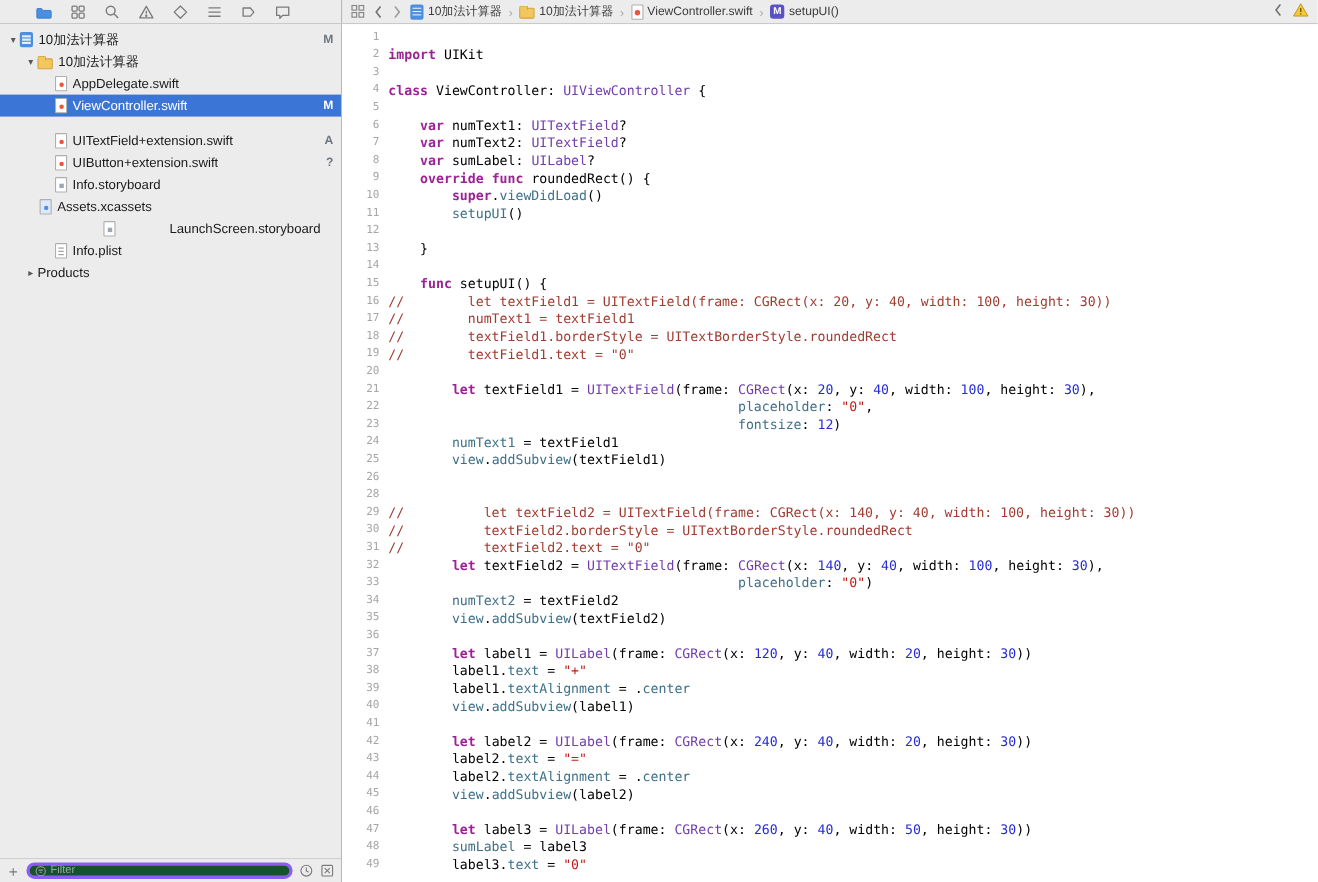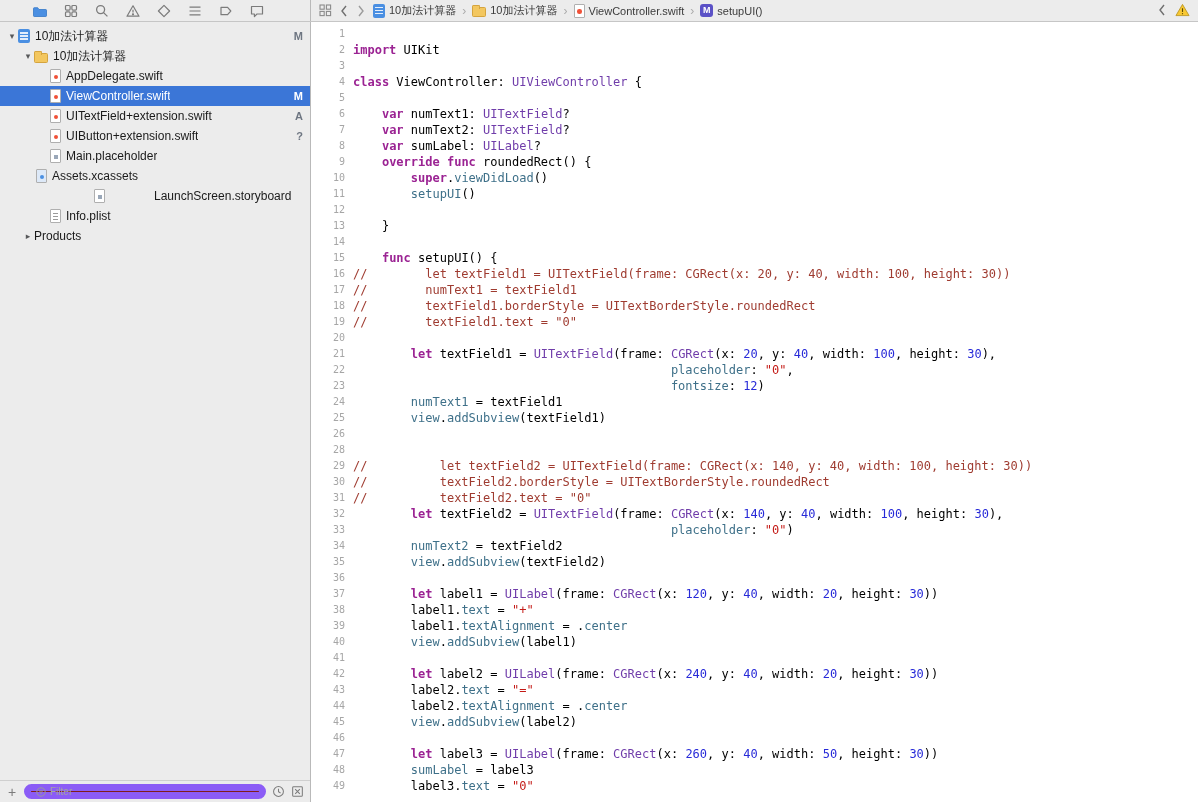--- a/index.html
+++ b/index.html
@@ -61,22 +61,22 @@
   .rlabel { white-space: nowrap; overflow: hidden; text-overflow: ellipsis; }
   .badge { margin-left: auto; font-size: 11px; font-weight: 600; color: #6E7682;
     padding-left: 6px; }
   .row.selected .badge { color: #fff; }
 
   .filterbar { position: absolute; left: 0; right: 0; bottom: 0; height: 22px;
     background: #ECECEC; border-top: 1px solid #CFCFCF; display: flex;
     align-items: center; padding: 0 6px; gap: 6px; }
   .fb-add { color: #7B7B7B; font-size: 14px; line-height: 14px; width: 12px;
     text-align: center; }
-  .filter-field { flex: 1; height: 15px; border: 7px solid #8b5cf6; border-radius: 8px;
-    background: #7f1d1d; display: flex; align-items: center; padding: 0 5px; gap: 4px; }
+  .filter-field { flex: 1; height: 15px; border: 3px solid #8b5cf6; border-radius: 8px;
+    background: #14532d; display: flex; align-items: center; padding: 0 5px; gap: 4px; }
   .ff-ph { color: #A4A4A4; font-size: 10px; }
   .fb-ic { display: inline-flex; }
 
   
   .editor { position: absolute; top: 22px; left: 311px; right: 0; bottom: 0;
     background: #fff; overflow: hidden;
     font-family: "DejaVu Sans Mono", "Liberation Mono", monospace; font-size: 12px; }
   #code { padding-top: 4px; }
   .line { display: flex; height: 16px; line-height: 16px; white-space: pre; }
   .ln { flex: none; width: 42px; padding-right: 8px; text-align: right; color: #A6A6A6;
@@ -219,36 +219,36 @@
           <span class="twisty"></span>
           <span class="ic ic-swift"></span>
           <span class="rlabel">AppDelegate.swift</span>
         </div>
         <div class="row selected" style="padding-left: 38px;">
           <span class="twisty"></span>
           <span class="ic ic-swift"></span>
           <span class="rlabel">ViewController.swift</span>
           <span class="badge">M</span>
         </div>
-        <div class="row" style="padding-left: 38px;">
+        <div class="row" style="padding-left: 38px; margin-top: 12px;">
           <span class="twisty"></span>
           <span class="ic ic-swift"></span>
           <span class="rlabel">UITextField+extension.swift</span>
           <span class="badge">A</span>
         </div>
         <div class="row" style="padding-left: 38px;">
           <span class="twisty"></span>
           <span class="ic ic-swift"></span>
           <span class="rlabel">UIButton+extension.swift</span>
           <span class="badge">?</span>
         </div>
         <div class="row" style="padding-left: 38px;">
           <span class="twisty"></span>
           <span class="ic ic-storyboard"></span>
-          <span class="rlabel">Main.placeholder</span>
+          <span class="rlabel">Info.storyboard</span>
         </div>
         <div class="row" style="padding-left: 24px;">
           <span class="twisty"></span>
           <span class="ic ic-assets"></span>
           <span class="rlabel">Assets.xcassets</span>
         </div>
         <div class="row" style="padding-left: 38px; gap: 44px;">
           <span class="twisty"></span>
           <span class="ic ic-storyboard"></span>
           <span class="rlabel">LaunchScreen.storyboard</span>

